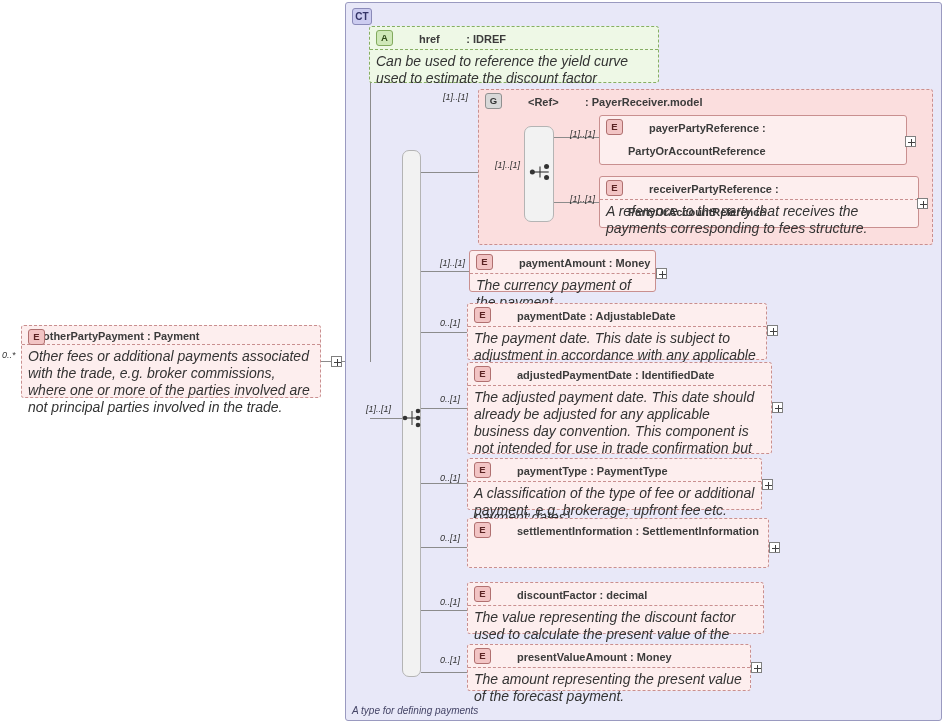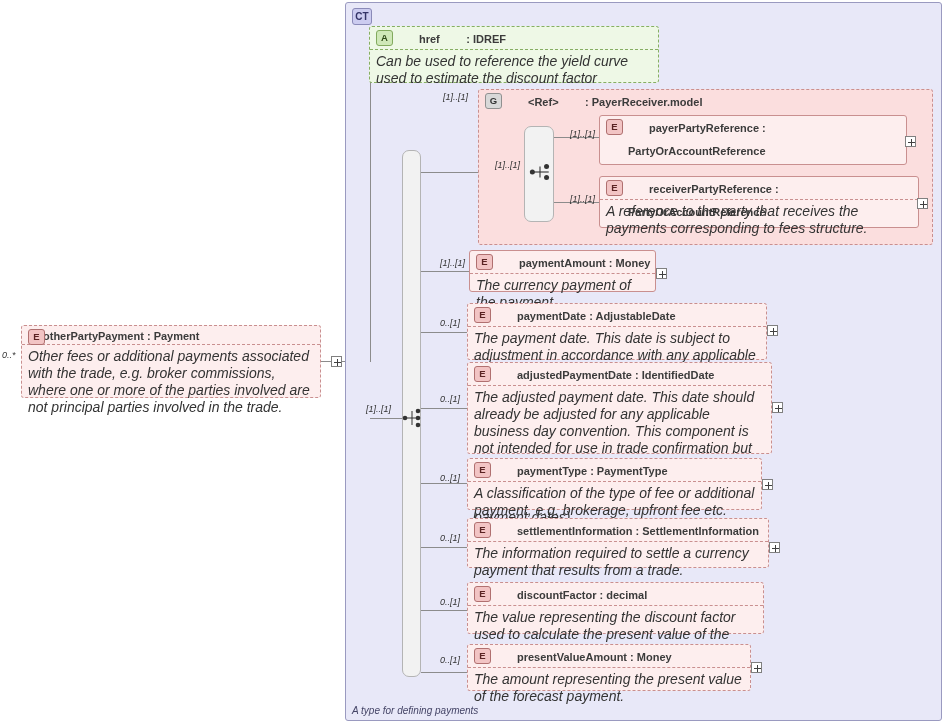--- a/index.html
+++ b/index.html
@@ -290,21 +290,20 @@
   </div>
   <div class="plus" style="left:762px; top:479px;"></div>
 
   <div class="ln h" style="left:421px; top:547px; width:48px;"></div>
   <div class="card" style="left:440px; top:533px;">0..[1]</div>
   <div class="node dashed" style="left:467px; top:518px; width:302px; height:50px;">
     <div class="hdr">
       <span class="badge e">E</span>
       <span class="nm">settlementInformation : SettlementInformation</span>
     </div>
-    <div class="desc">The information required to settle a currency payment that results from a trade.</div>
   </div>
   <div class="plus" style="left:769px; top:542px;"></div>
 
   <div class="ln h" style="left:421px; top:610px; width:48px;"></div>
   <div class="card" style="left:440px; top:597px;">0..[1]</div>
   <div class="node dashed" style="left:467px; top:582px; width:297px; height:52px;">
     <div class="hdr">
       <span class="badge e">E</span>
       <span class="nm">discountFactor : decimal</span>
     </div>

